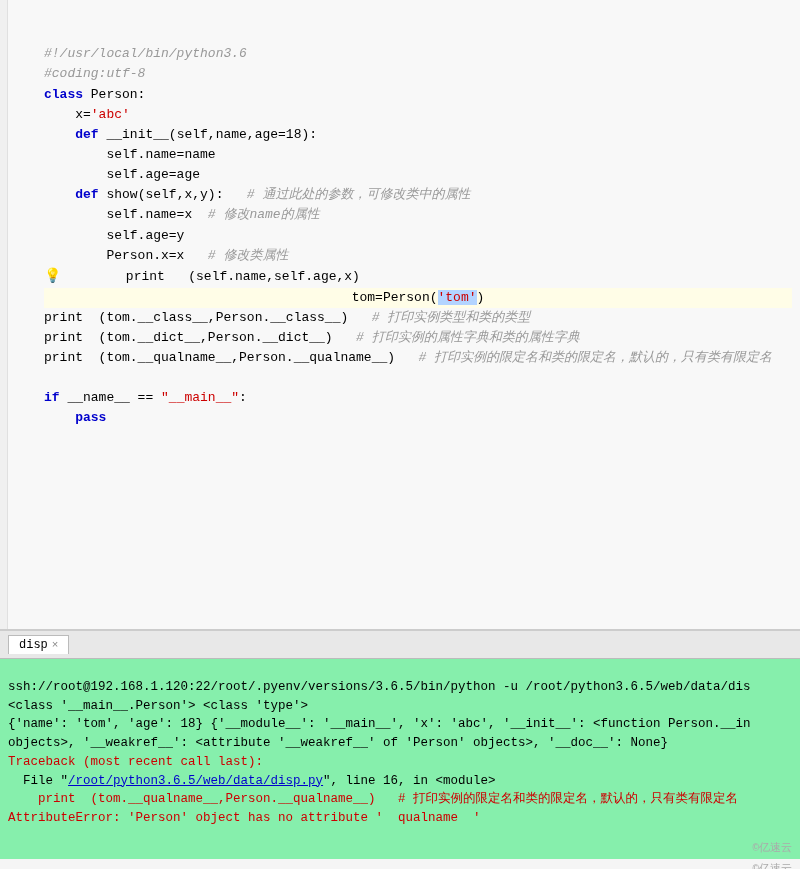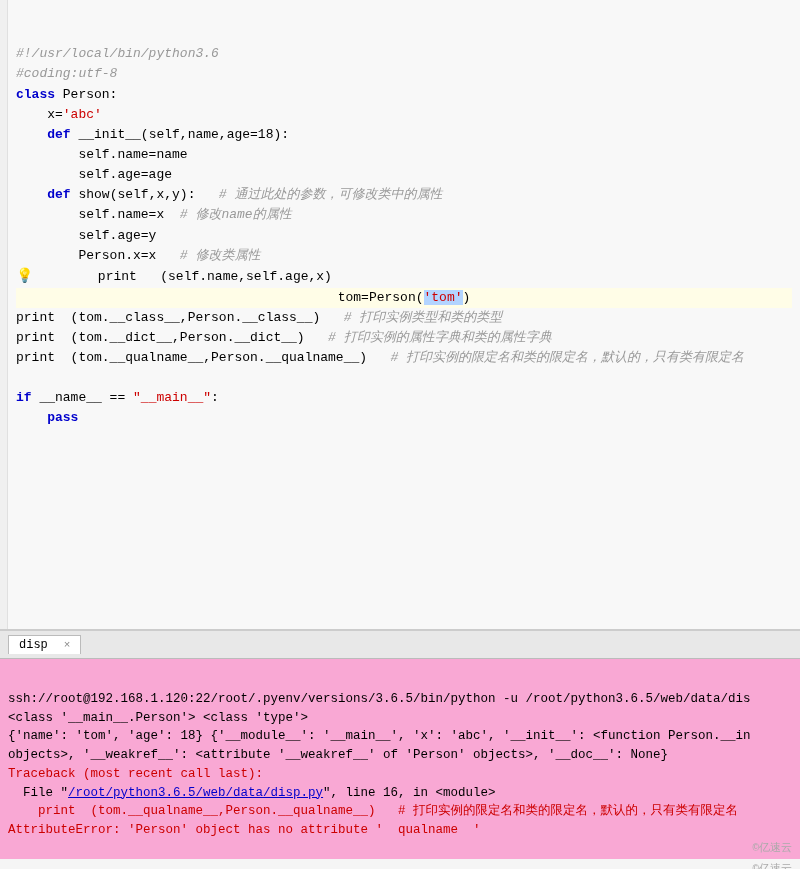--- a/index.html
+++ b/index.html
@@ -31,20 +31,21 @@
       padding: 4px 8px;
       line-height: 1.55;
       white-space: pre;
       overflow-x: auto;
       font-size: 13px;
     }
 
     .line {
       display: block;
       min-height: 1.55em;
+      margin-left: 28px;
     }
 
     .line.highlighted {
       background: #fffde7;
       text-align: center;
     }
 
     
     .terminal-header {
       background: #e8e8e8;
@@ -57,32 +58,32 @@
     }
 
     .terminal-tab {
       background: #fff;
       border: 1px solid #bbb;
       border-bottom: none;
       padding: 2px 10px;
       font-size: 12px;
       display: flex;
       align-items: center;
-      gap: 16px;
+      gap: 4px;
     }
 
     .tab-close {
       font-size: 11px;
       color: #888;
       cursor: pointer;
     }
 
     .terminal-content {
-      background: #f9a8d4;
-      padding: 12px 8px;
+      background: #86efac;
+      padding: 0 8px;
       font-size: 12.5px;
       line-height: 1.5;
       color: #000;
       height: 200px;
       overflow-y: auto;
       white-space: pre-wrap;
       word-break: break-all;
     }
 
     

